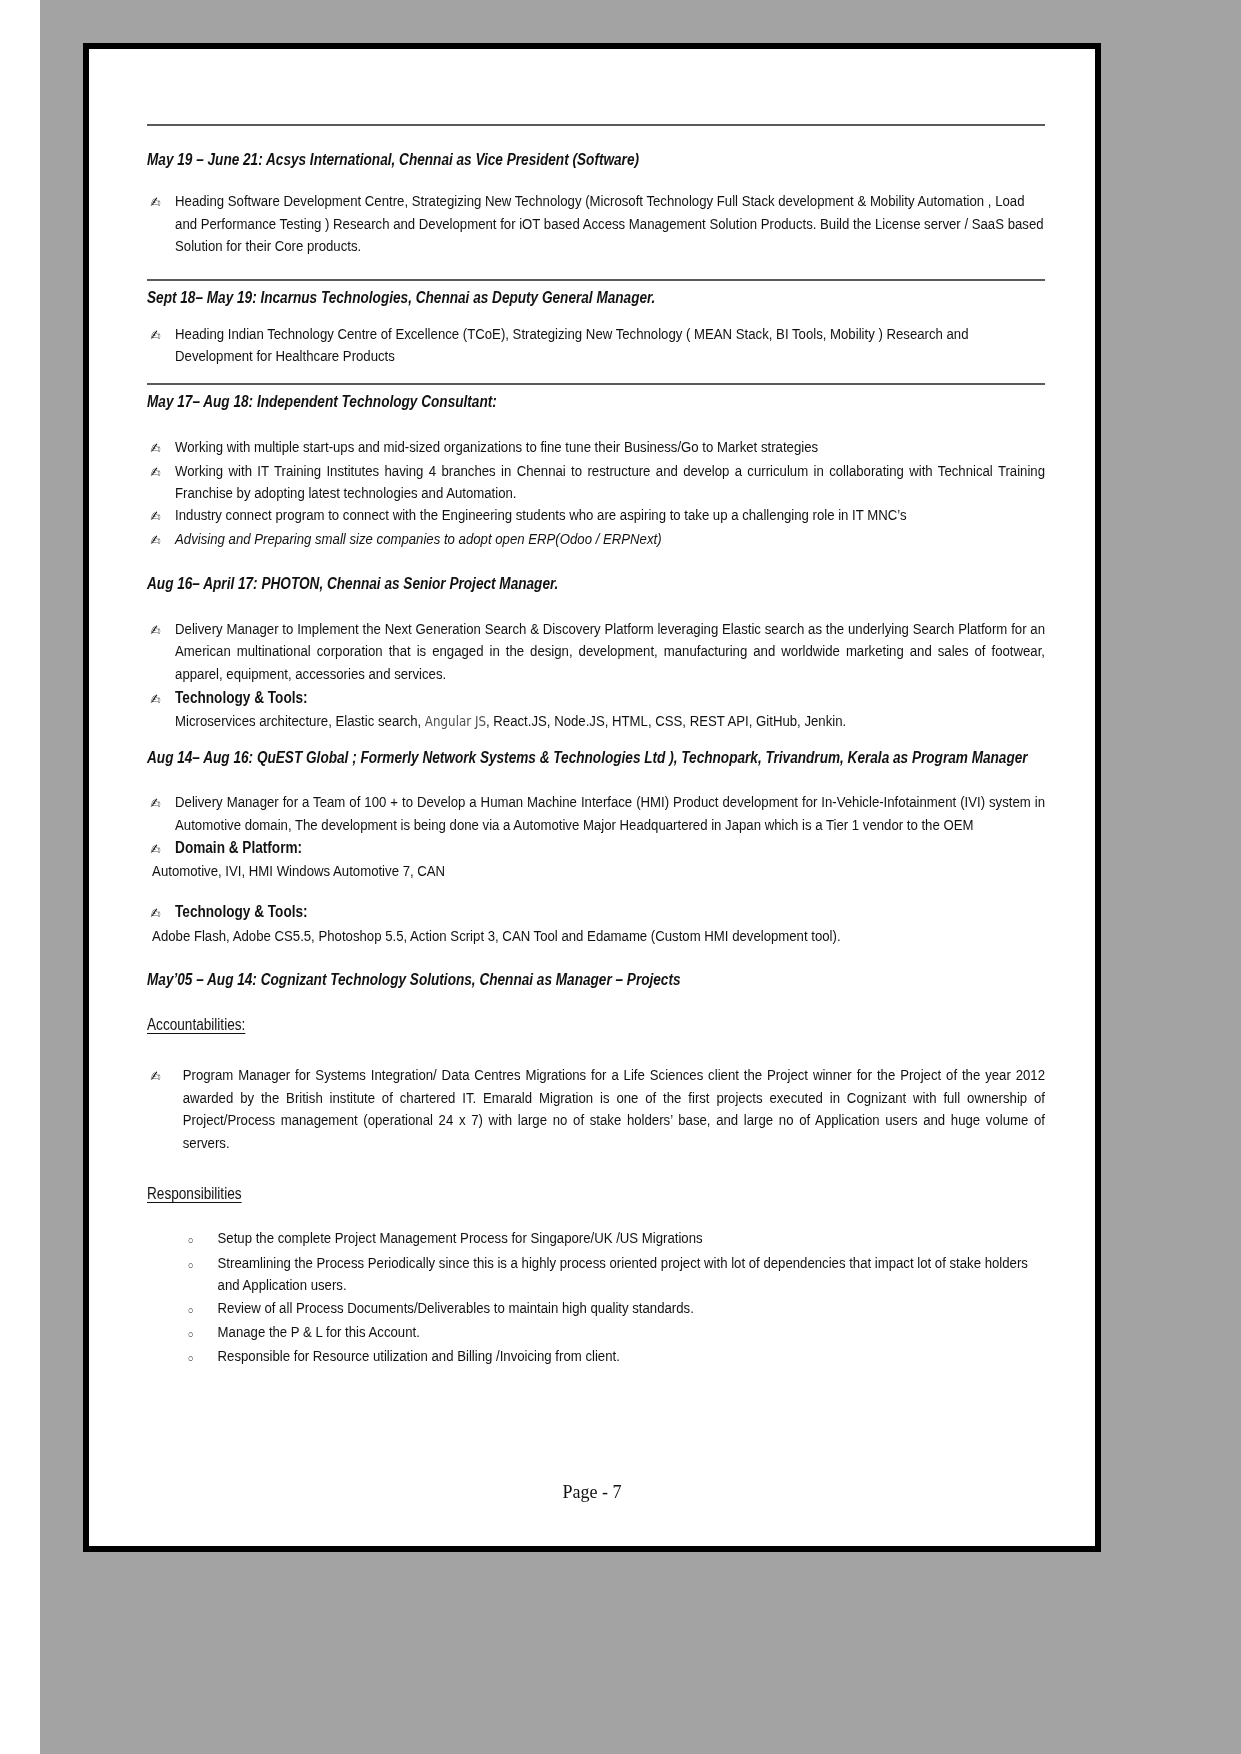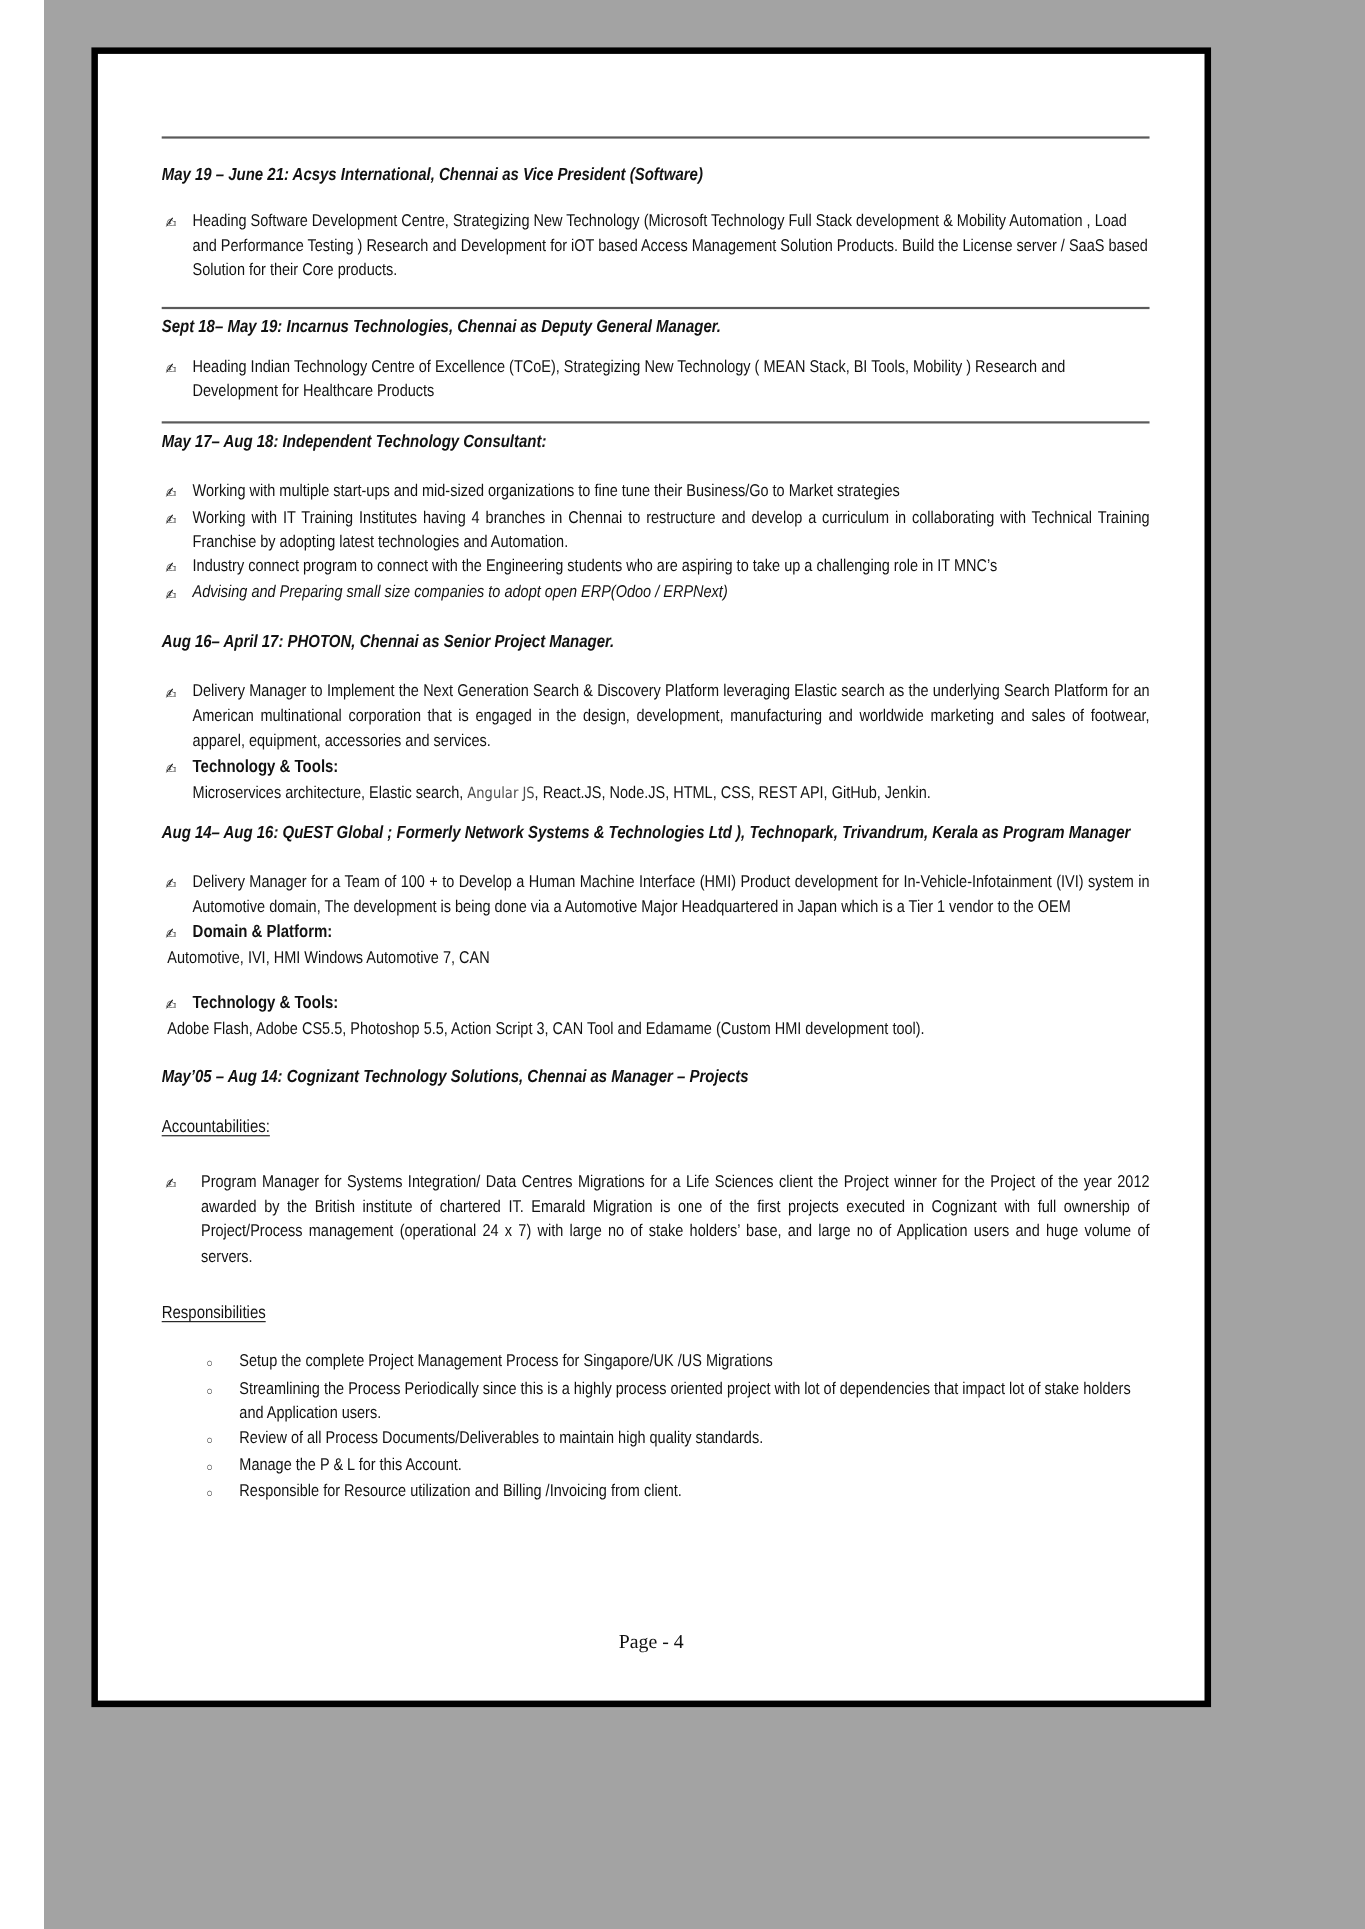--- a/index.html
+++ b/index.html
@@ -122,15 +122,15 @@
           <span class="marker">○</span>
           <div class="btxt">Manage the P &amp; L for this Account.</div>
         </div>
         <div class="cbullet">
           <span class="marker">○</span>
           <div class="btxt">Responsible for Resource utilization and Billing /Invoicing from client.</div>
         </div>
       </div>
 
     </div>
-    <div class="footer">Page - 4</div>
+    <div class="footer">Page - 7</div>
   </div>
 </div>
 
 </body></html>

